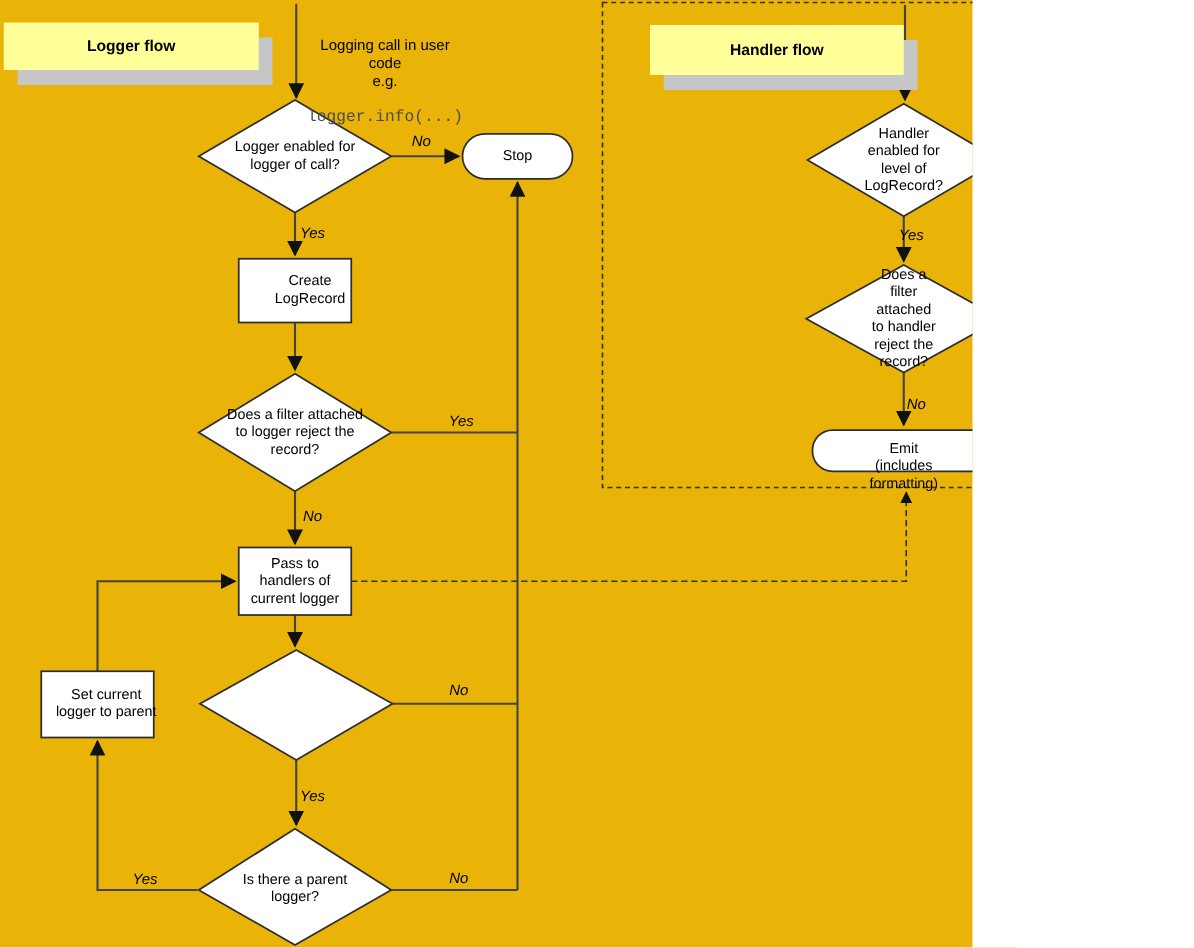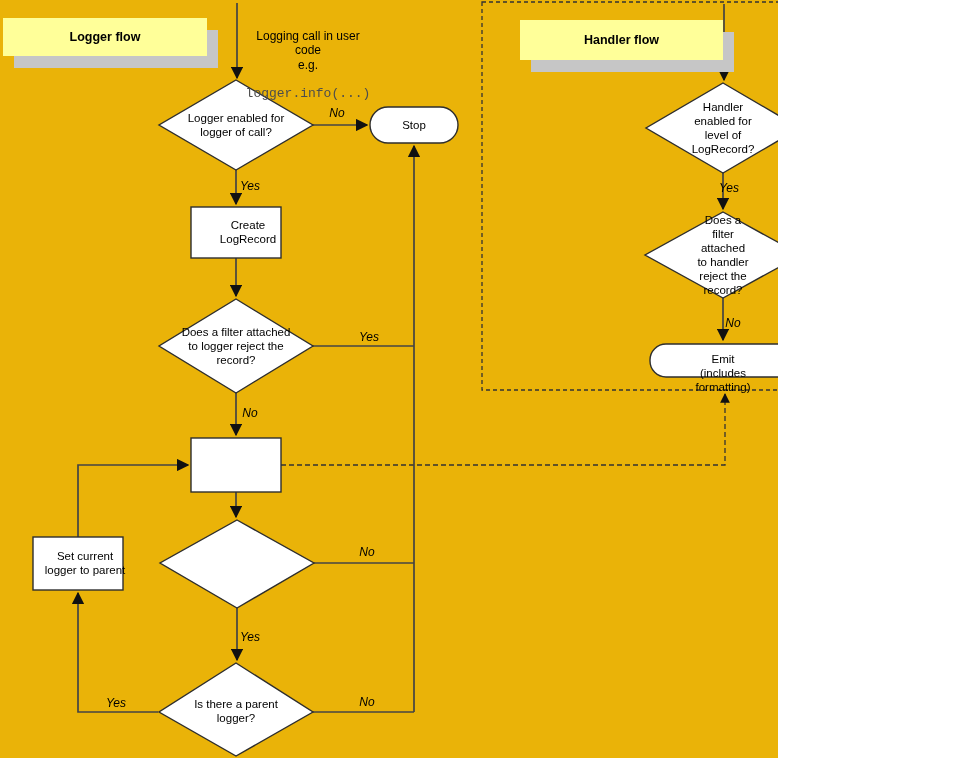--- a/index.html
+++ b/index.html
@@ -128,20 +128,23 @@
   </div>
 
   <div class="node-label" style="left:236px; top:125px;">Logger enabled for
 logger of call?</div>
   <div class="node-label" style="left:414px; top:125px;">Stop</div>
   <div class="node-label" style="left:236px; top:232px;margin-left:12px;">Create
 LogRecord</div>
   <div class="node-label" style="left:236px; top:346px;">Does a filter attached
 to logger reject the
 record?</div>
+  <div class="node-label" style="left:236px; top:465px;">Pass to
+handlers of
+current logger</div>
   <div class="node-label" style="left:236px; top:711px;">Is there a parent
 logger?</div>
   <div class="node-label" style="left:85px; top:563px;">Set current
 logger to parent</div>
 
   <div class="node-label" style="left:723px; top:128px;">Handler enabled for
 level of LogRecord?</div>
   <div class="node-label" style="left:902px; top:128px;">Stop</div>
   <div class="node-label" style="left:723px; top:255px;">Does a filter attached
 to handler reject the

